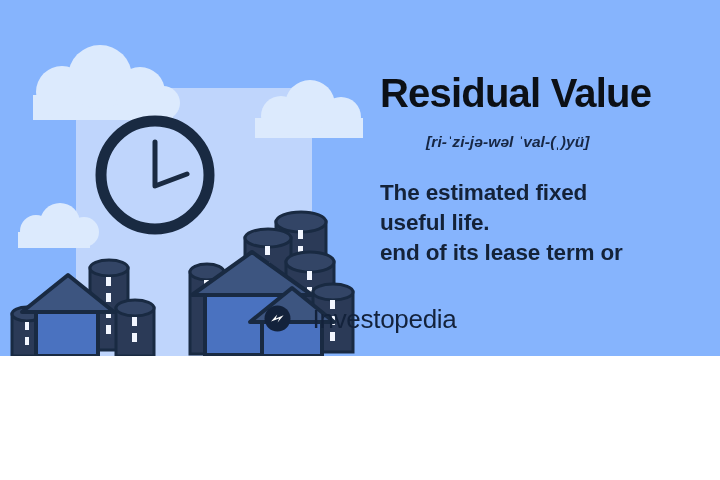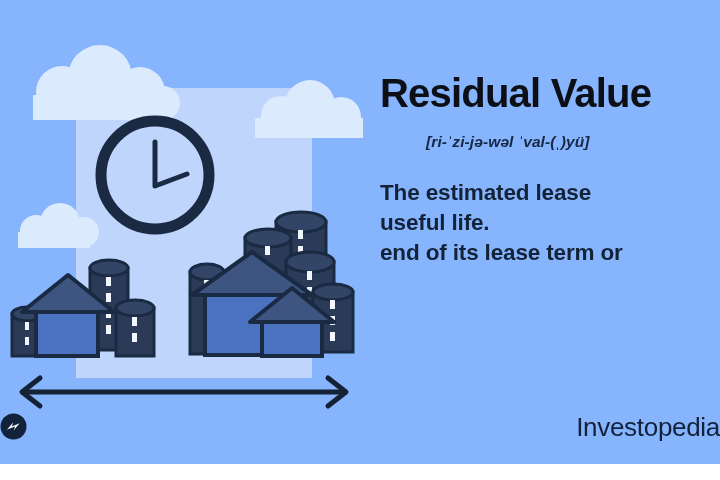--- a/index.html
+++ b/index.html
@@ -4,21 +4,21 @@
 <title>Residual Value</title>
 <style>
   html, body {
     margin: 0;
     padding: 0;
     background: #ffffff;
   }
   #card {
     position: relative;
     width: 720px;
-    height: 464px;
+    height: 356px;
     overflow: hidden;
     background: #86b4fd;
     font-family: "Liberation Sans", sans-serif;
   }
 
   
   #illustration {
     position: absolute;
     left: 0; top: 0;
     width: 370px; height: 480px;
@@ -60,21 +60,21 @@
     letter-spacing: -0.15px;
   }
 
   
   #logo {
     position: absolute;
     left: 0; right: 0;
     bottom: 24px;
     display: flex;
     align-items: center;
-    justify-content: space-between;
+    justify-content: center;
     gap: 22px;
   }
   #logo-mark { display: block; }
   #logo-text {
     font-size: 26px;
     font-weight: 400;
     color: #13223b;
     letter-spacing: -0.3px;
     line-height: 1;
   }
@@ -199,21 +199,21 @@
         <polyline points="328,378 346,392 328,406"></polyline>
       </g>
 
     </svg>
   </div>
 
   <div id="text-col">
     <h1 id="title">Residual Value</h1>
     <div id="pronunciation">[ri-ˈzi-jə-wəl ˈval-(ˌ)yü]</div>
     <div id="definition">
-      <div>The estimated lease</div>
+      <div>The estimated fixed</div>
       <div>useful life.</div>
       <div>end of its lease term or</div>
     </div>
   </div>
 
   <div id="logo">
     <svg id="logo-mark" width="27" height="27" viewBox="0 0 27 27">
       <circle cx="13.5" cy="13.5" r="13" fill="#13223b"></circle>
       <path d="M7 16.5 L13.2 9.6 L11.8 13.4 L19.6 10.2 L13.6 17.4 L15.2 13.6 Z" fill="#ffffff"></path>
     </svg>

